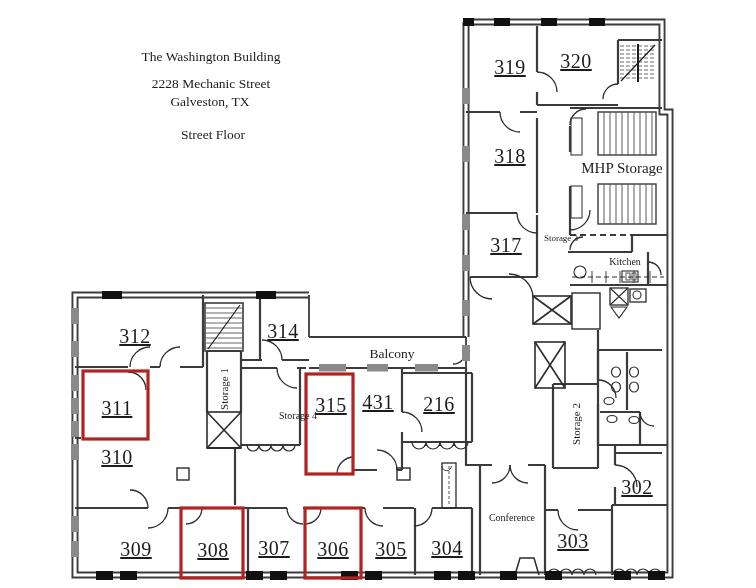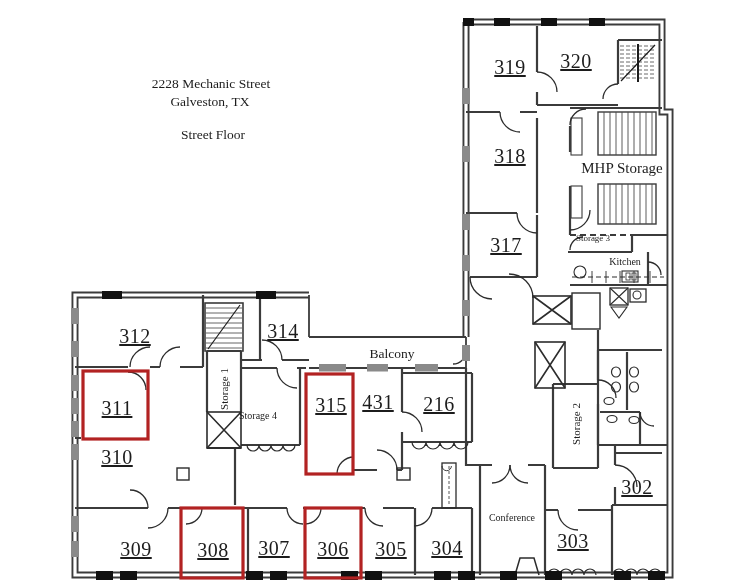--- a/index.html
+++ b/index.html
@@ -6,21 +6,21 @@
   #stage{position:relative;width:756px;height:588px;background:#ffffff;overflow:hidden;
          font-family:"Liberation Serif", serif;color:#1c1c1c;}
   #plan-svg{position:absolute;left:0;top:0;}
   .lbl{position:absolute;transform:translate(-50%,-50%);white-space:nowrap;line-height:1;}
   .vlbl{position:absolute;transform:translate(-50%,-50%) rotate(-90deg);white-space:nowrap;line-height:1;}
   .num{font-size:20px;letter-spacing:.5px;text-decoration:underline;}
   .t13{font-size:13.5px;}
   .t15{font-size:15px;text-align:center;}
   .t14{font-size:10px;}
   .t11{font-size:11px;}
-  .t10{font-size:10px;}
+  .t10{font-size:10px;margin-left:40px;}
   .t9{font-size:9px;}
 </style>
 </head>
 <body>
 
 <div id="stage">
 
   <svg id="plan-svg" width="756" height="588" viewBox="0 0 756 588">
 
     <g fill="none">
@@ -231,30 +231,31 @@
     </g>
 
     <g fill="none" stroke="#b22222" stroke-width="3.2">
       <rect x="83" y="371" width="65" height="68"></rect>
       <rect x="306" y="374" width="47" height="100"></rect>
       <rect x="181" y="508" width="62" height="70"></rect>
       <rect x="305" y="508" width="56" height="70"></rect>
     </g>
   </svg>
 
+  <span class="lbl t13" style="left:211px;top:57px">The Washington Building</span>
   <span class="lbl t13" style="left:211px;top:84px">2228 Mechanic Street</span>
   <span class="lbl t13" style="left:210px;top:102px">Galveston, TX</span>
   <span class="lbl t13" style="left:213px;top:135px">Street Floor</span>
 
   <span class="lbl num" style="left:510px;top:67px">319</span>
   <span class="lbl num" style="left:576px;top:61px">320</span>
   <span class="lbl num" style="left:510px;top:156px">318</span>
   <span class="lbl num" style="left:506px;top:245px">317</span>
   <span class="lbl t15" style="left:622px;top:168px">MHP Storage</span>
-  <span class="lbl t9" style="left:593px;top:238px">Storage 3</span>
+  <span class="lbl t9" style="left:561px;top:238px">Storage 3</span>
   <span class="lbl t14" style="left:625px;top:262px">Kitchen</span>
   <span class="vlbl t11" style="left:576px;top:424px">Storage 2</span>
   <span class="lbl num" style="left:637px;top:487px">302</span>
   <span class="lbl num" style="left:573px;top:541px">303</span>
   <span class="lbl t14" style="left:512px;top:518px">Conference</span>
   <span class="lbl num" style="left:447px;top:548px">304</span>
   <span class="lbl num" style="left:391px;top:549px">305</span>
   <span class="lbl num" style="left:333px;top:549px">306</span>
   <span class="lbl num" style="left:274px;top:548px">307</span>
   <span class="lbl num" style="left:213px;top:550px">308</span>

